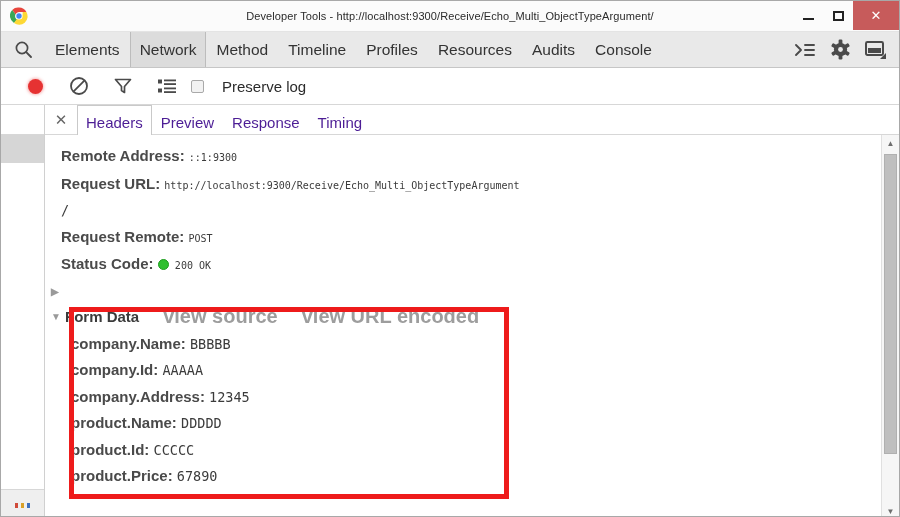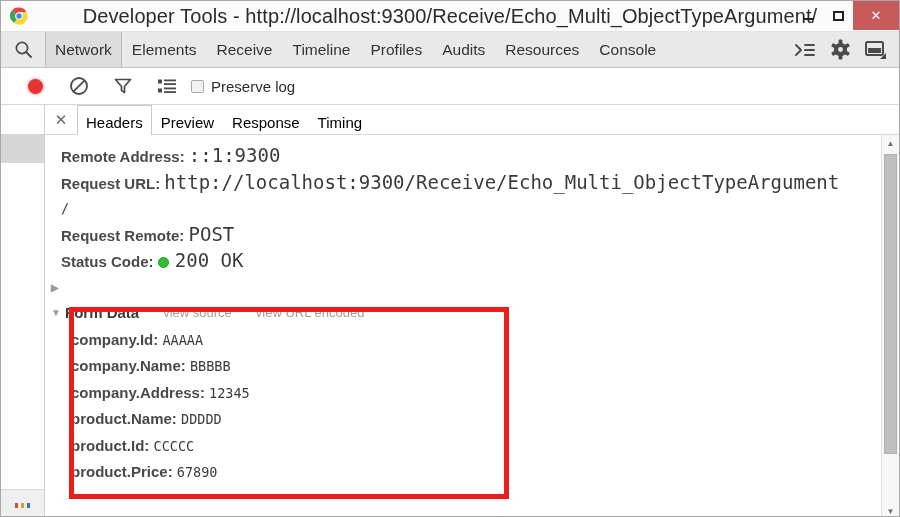--- a/index.html
+++ b/index.html
@@ -32,21 +32,21 @@
   .chrome-logo {
     position: absolute;
     left: 9px;
     top: 6px;
     width: 18px;
     height: 18px;
   }
   .title-text {
     width: 100%;
     text-align: center;
-    font-size: 20px;
+    font-size: 11px;
     color: #2b2b2b;
     letter-spacing: 0.1px;
     padding-right: 0px;
   }
   .wincontrols {
     position: absolute;
     right: 0;
     top: 0;
     height: 29px;
     display: flex;
@@ -147,21 +147,21 @@
   .rec-dot {
     width: 15px;
     height: 15px;
     border-radius: 50%;
     background: #e63232;
     box-shadow: 0 0 3px 1px rgba(240,90,90,0.45);
   }
   .preserve {
     display: flex;
     align-items: center;
-    gap: 7px;
+    gap: 18px;
     margin-left: 2px;
     text-align: center;
   }
   .checkbox {
     width: 13px;
     height: 13px;
     border: 1px solid #a9a9a9;
     background: #f2f2f2;
     border-radius: 2px;
     box-sizing: border-box;
@@ -236,21 +236,21 @@
     align-items: center;
     justify-content: center;
     font-size: 15px;
     color: #666;
   }
   .subtab {
     display: flex;
     align-items: center;
     padding: 16px 8px;
     font-size: 15px;
-    color: #000000;
+    color: #4c1d95;
     border: 1px solid transparent;
     box-sizing: border-box;
     white-space: nowrap;
   }
   .subtab.active {
     border: 1px solid #c9c9c9;
     border-bottom-color: transparent;
     background: #ffffff;
   }
 
@@ -268,21 +268,21 @@
     line-height: 25.5px;
     color: #3b3b3b;
     white-space: nowrap;
   }
   .hkey {
     font-weight: bold;
     color: #4a4a4a;
   }
   .hval {
     font-family: "DejaVu Sans Mono", monospace;
-    font-size: 19px;
+    font-size: 10px;
     color: #3b3b3b;
   }
   .wrapline {
     font-family: "DejaVu Sans Mono", monospace;
     font-size: 13.5px;
     color: #3b3b3b;
     line-height: 25.5px;
     padding-left: 0px;
   }
   .status-dot {
@@ -310,22 +310,22 @@
     display: inline-block;
     color: #9a9a9a;
     font-size: 10px;
     text-align: left;
   }
   .sec-links {
     display: flex;
     align-items: center;
   }
   .sec-link {
-    font-weight: normal;
-    font-size: 13px;
+    font-weight: bold;
+    font-size: 20px;
     color: #9d9d9d;
     margin-left: 24px;
     white-space: nowrap;
   }
   .formrows {
     padding-left: 10px;
     padding-top: 2px;
   }
   .frow {
     font-size: 15px;
@@ -420,27 +420,27 @@
   <div class="panelbar">
     <div class="search-icon-wrap">
       <span>
         <svg width="19" height="19" viewBox="0 0 19 19">
           <circle cx="8" cy="8" r="5.6" fill="none" stroke="#4a4a4a" stroke-width="1.7"></circle>
           <line x1="12.2" y1="12.2" x2="17" y2="17" stroke="#4a4a4a" stroke-width="1.9" stroke-linecap="round"></line>
         </svg>
       </span>
     </div>
     <div class="paneltabs">
+      <div class="paneltab">Elements</div>
       <div class="paneltab active">Network</div>
-      <div class="paneltab">Elements</div>
-      <div class="paneltab">Receive</div>
+      <div class="paneltab">Method</div>
       <div class="paneltab">Timeline</div>
       <div class="paneltab">Profiles</div>
+      <div class="paneltab">Resources</div>
       <div class="paneltab">Audits</div>
-      <div class="paneltab">Resources</div>
       <div class="paneltab">Console</div>
     </div>
     <div class="panelbar-right">
       <span>
         <svg width="22" height="18" viewBox="0 0 22 18">
           <polyline points="2,4 7,9 2,14" fill="none" stroke="#4a4a4a" stroke-width="1.9" stroke-linecap="round" stroke-linejoin="round"></polyline>
           <line x1="11" y1="4" x2="20" y2="4" stroke="#4a4a4a" stroke-width="1.9" stroke-linecap="round"></line>
           <line x1="11" y1="9" x2="20" y2="9" stroke="#4a4a4a" stroke-width="1.9" stroke-linecap="round"></line>
           <line x1="11" y1="14" x2="20" y2="14" stroke="#4a4a4a" stroke-width="1.9" stroke-linecap="round"></line>
         </svg>
@@ -561,26 +561,26 @@
             <span class="tri">▼</span>
             <span>Form Data</span>
             <span class="sec-links">
               <span class="sec-link">view source</span>
               <span class="sec-link">view URL encoded</span>
             </span>
           </div>
 
           <div class="formrows">
             <div class="frow">
+              <span class="fkey">company.Name:</span>
+              <span class="fval">BBBBB</span>
+            </div>
+            <div class="frow">
               <span class="fkey">company.Id:</span>
               <span class="fval">AAAAA</span>
-            </div>
-            <div class="frow">
-              <span class="fkey">company.Name:</span>
-              <span class="fval">BBBBB</span>
             </div>
             <div class="frow">
               <span class="fkey">company.Address:</span>
               <span class="fval">12345</span>
             </div>
             <div class="frow">
               <span class="fkey">product.Name:</span>
               <span class="fval">DDDDD</span>
             </div>
             <div class="frow">

